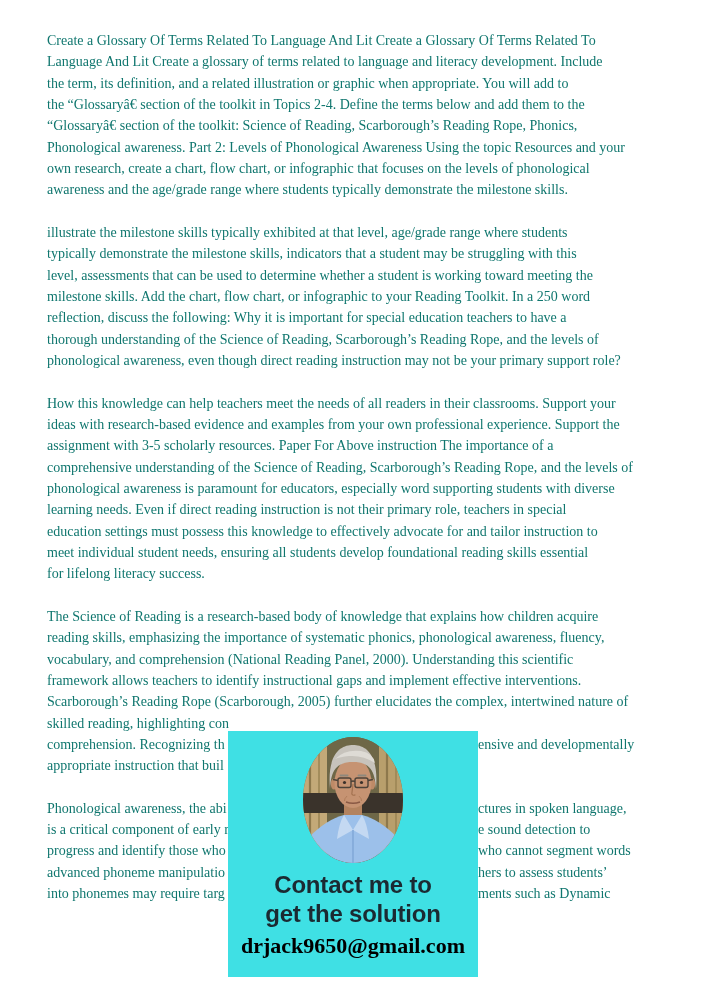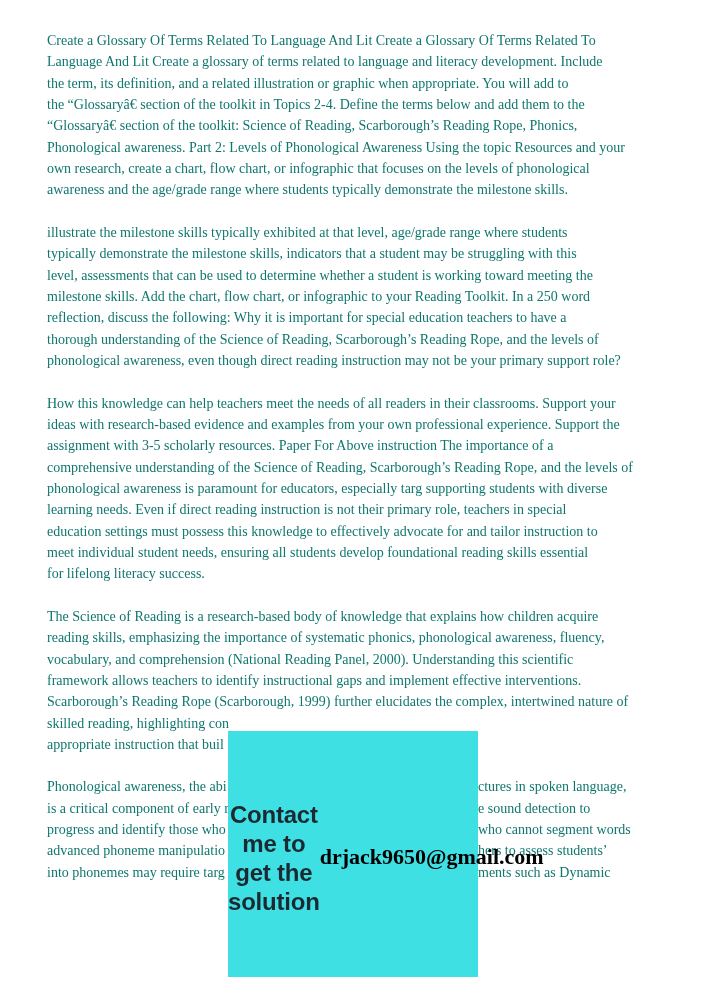--- a/index.html
+++ b/index.html
@@ -16,21 +16,21 @@
   }
   .para{margin:0 0 21.33px 0;}
   .tline{
     position:relative;height:21.33px;line-height:21.33px;
     white-space:nowrap;
   }
   .tline .rfrag{position:absolute;left:431px;top:0;}
   
   .ad-overlay{
     position:absolute;left:228px;top:731px;width:250px;height:246px;
-    display:flex;flex-direction:row;align-items:center;
+    display:flex;flex-direction:column;align-items:center;
     text-align:center;
   }
   .ad-avatar{margin-top:6px;width:100px;height:126px;}
   .ad-heading{
     margin-top:7px;
     font-family:"Liberation Sans","DejaVu Sans",sans-serif;
     font-weight:700;font-size:24px;line-height:29px;
     letter-spacing:-0.2px;
   }
   .ad-email{
@@ -62,33 +62,34 @@
         <div class="tline">milestone skills. Add the chart, flow chart, or infographic to your Reading Toolkit. In a 250 word</div>
         <div class="tline">reflection, discuss the following: Why it is important for special education teachers to have a</div>
         <div class="tline">thorough understanding of the Science of Reading, Scarborough’s Reading Rope, and the levels of</div>
         <div class="tline">phonological awareness, even though direct reading instruction may not be your primary support role?</div>
       </div>
     <div class="para">
         <div class="tline">How this knowledge can help teachers meet the needs of all readers in their classrooms. Support your</div>
         <div class="tline">ideas with research-based evidence and examples from your own professional experience. Support the</div>
         <div class="tline">assignment with 3-5 scholarly resources. Paper For Above instruction The importance of a</div>
         <div class="tline">comprehensive understanding of the Science of Reading, Scarborough’s Reading Rope, and the levels of</div>
-        <div class="tline">phonological awareness is paramount for educators, especially targ supporting students with diverse</div>
+        <div class="tline">phonological awareness is paramount for educators, especially word supporting students with diverse</div>
         <div class="tline">learning needs. Even if direct reading instruction is not their primary role, teachers in special</div>
         <div class="tline">education settings must possess this knowledge to effectively advocate for and tailor instruction to</div>
         <div class="tline">meet individual student needs, ensuring all students develop foundational reading skills essential</div>
         <div class="tline">for lifelong literacy success.</div>
       </div>
     <div class="para">
         <div class="tline">The Science of Reading is a research-based body of knowledge that explains how children acquire</div>
         <div class="tline">reading skills, emphasizing the importance of systematic phonics, phonological awareness, fluency,</div>
         <div class="tline">vocabulary, and comprehension (National Reading Panel, 2000). Understanding this scientific</div>
         <div class="tline">framework allows teachers to identify instructional gaps and implement effective interventions.</div>
-        <div class="tline">Scarborough’s Reading Rope (Scarborough, 1999) further elucidates the complex, intertwined nature of</div>
+        <div class="tline">Scarborough’s Reading Rope (Scarborough, 2005) further elucidates the complex, intertwined nature of</div>
         <div class="tline"><span>skilled reading, highlighting con</span></div>
+        <div class="tline"><span>comprehension. Recognizing th</span><span class="rfrag">ensive and developmentally</span></div>
         <div class="tline"><span>appropriate instruction that buil</span><span class="rfrag"></span></div>
       </div>
     <div class="para">
         <div class="tline"><span>Phonological awareness, the abi</span><span class="rfrag">ctures in spoken language,</span></div>
         <div class="tline"><span>is a critical component of early r</span><span class="rfrag">e sound detection to</span></div>
         <div class="tline"><span>progress and identify those who</span><span class="rfrag">who cannot segment words</span></div>
         <div class="tline"><span>advanced phoneme manipulatio</span><span class="rfrag">hers to assess students’</span></div>
         <div class="tline"><span>into phonemes may require targ</span><span class="rfrag">ments such as Dynamic</span></div>
       </div>
   </div>

